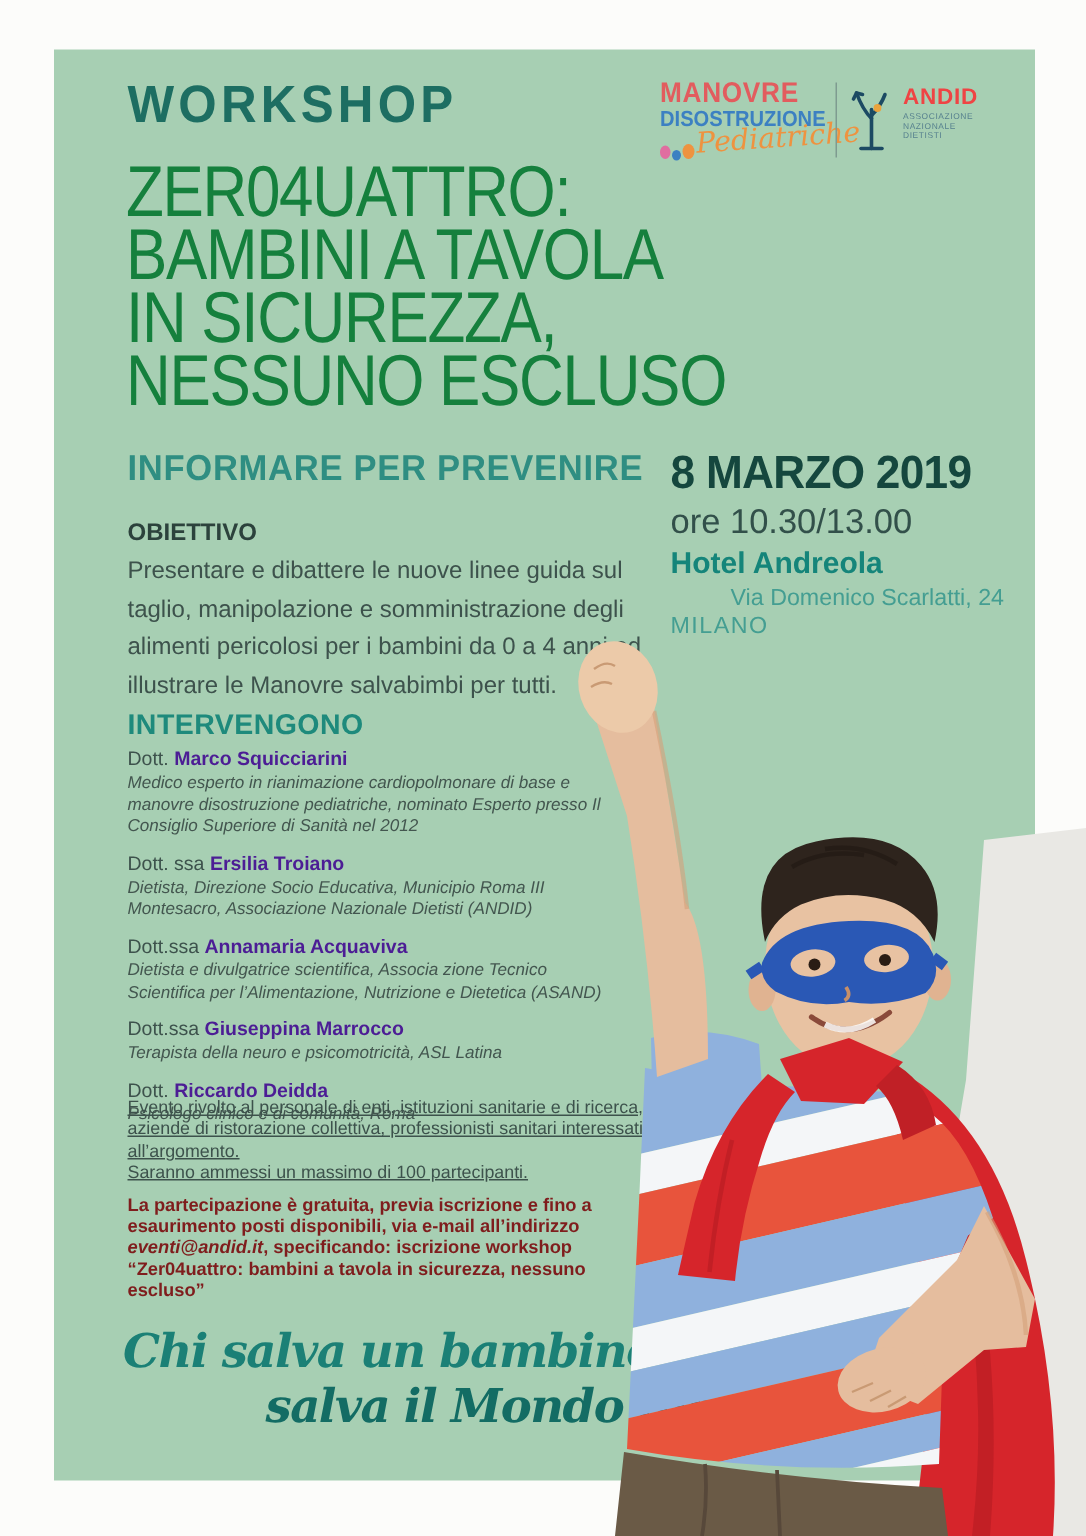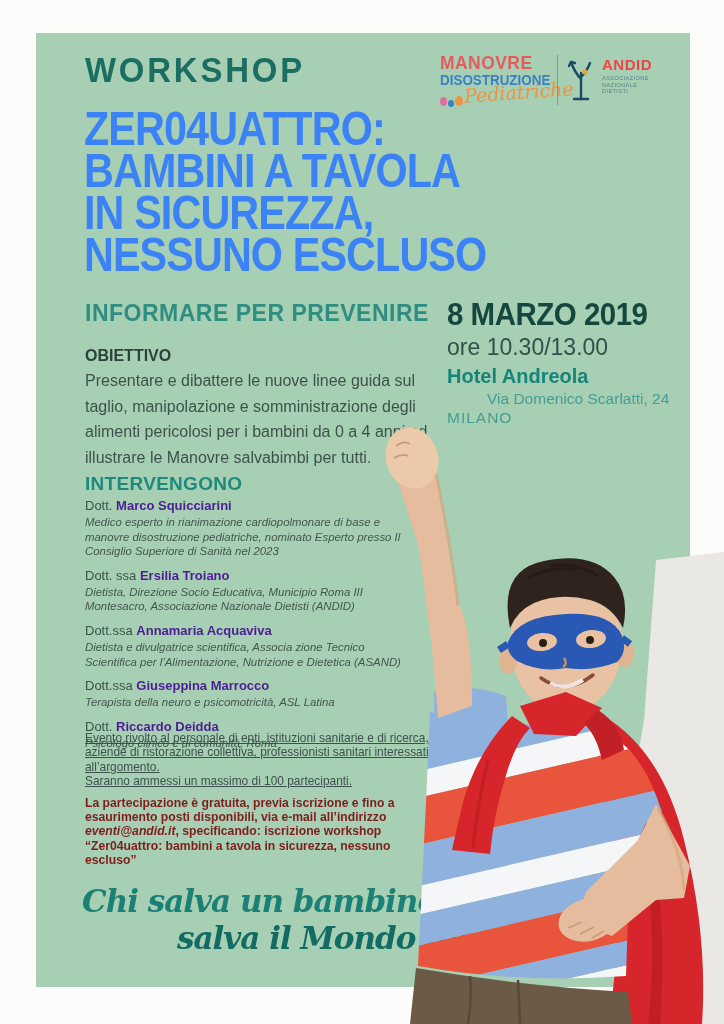--- a/index.html
+++ b/index.html
@@ -4,21 +4,21 @@
 <style>
   html,body{margin:0;padding:0;background:#ffffff;}
   .page{position:relative;width:724px;height:1024px;background:#fcfcfa;overflow:hidden;
         font-family:"Liberation Sans",sans-serif;padding-left:28px;-webkit-font-smoothing:antialiased;}
   .green-panel{position:absolute;left:36px;top:33px;width:654px;height:954px;background:#a7cfb3;}
   .abs{position:absolute;}
 
   
   .workshop{left:85px;top:50px;font-size:35px;font-weight:bold;letter-spacing:3px;color:#1d6e62;
             transform:scaleX(.94);transform-origin:left top;}
-  .title{left:84px;top:108px;width:560px;color:#3b82f6;font-weight:bold;font-size:48px;
+  .title{left:84px;top:108px;width:560px;color:#15803d;font-weight:normal;font-size:48px;
          line-height:42px;letter-spacing:-1px;}
   .title .tl{display:inline-block;transform:scaleX(.86);transform-origin:left top;white-space:nowrap;}
   .tagline{left:85px;top:299px;font-size:24px;font-weight:bold;color:#2f8e82;letter-spacing:.5px;
            transform:scaleX(.96);transform-origin:left top;}
 
   
   .manovre{left:440px;top:53px;width:120px;line-height:1;}
   .manovre .l1{color:#e25c5e;font-weight:bold;font-size:19px;letter-spacing:.5px;transform:scaleX(.92);transform-origin:left top;}
   .manovre .l2{color:#3c80c2;font-weight:bold;font-size:14.6px;margin-top:1px;transform:scaleX(.92);transform-origin:left top;}
   .manovre .l3{position:absolute;left:24px;top:30px;color:#ee9340;font-size:19px;font-style:italic;
@@ -113,21 +113,21 @@
   <div class="abs address">Via Domenico Scarlatti, 24</div>
   <div class="abs city">MILANO</div>
 
   <div class="abs obj-head">OBIETTIVO</div>
   <div class="abs obj-text">Presentare e dibattere le nuove linee guida sul taglio, manipolazione e somministrazione degli alimenti pericolosi per i bambini da 0 a 4 anni ed illustrare le Manovre salvabimbi per tutti.</div>
 
   <div class="abs interv">INTERVENGONO</div>
   <div class="abs speakers">
     <div class="speaker">
       <div class="sp-name"><span>Dott.</span> <strong>Marco Squicciarini</strong></div>
-      <div class="sp-bio">Medico esperto in rianimazione cardiopolmonare di base e manovre disostruzione pediatriche, nominato Esperto presso Il Consiglio Superiore di Sanità nel 2023</div>
+      <div class="sp-bio">Medico esperto in rianimazione cardiopolmonare di base e manovre disostruzione pediatriche, nominato Esperto presso Il Consiglio Superiore di Sanità nel 2012</div>
     </div>
     <div class="speaker">
       <div class="sp-name"><span>Dott. ssa</span> <strong>Ersilia Troiano</strong></div>
       <div class="sp-bio">Dietista, Direzione Socio Educativa, Municipio Roma III Montesacro, Associazione Nazionale Dietisti (ANDID)</div>
     </div>
     <div class="speaker">
       <div class="sp-name"><span>Dott.ssa</span> <strong>Annamaria Acquaviva</strong></div>
       <div class="sp-bio">Dietista e divulgatrice scientifica, Associa zione Tecnico Scientifica per l’Alimentazione, Nutrizione e Dietetica (ASAND)</div>
     </div>
     <div class="speaker">

